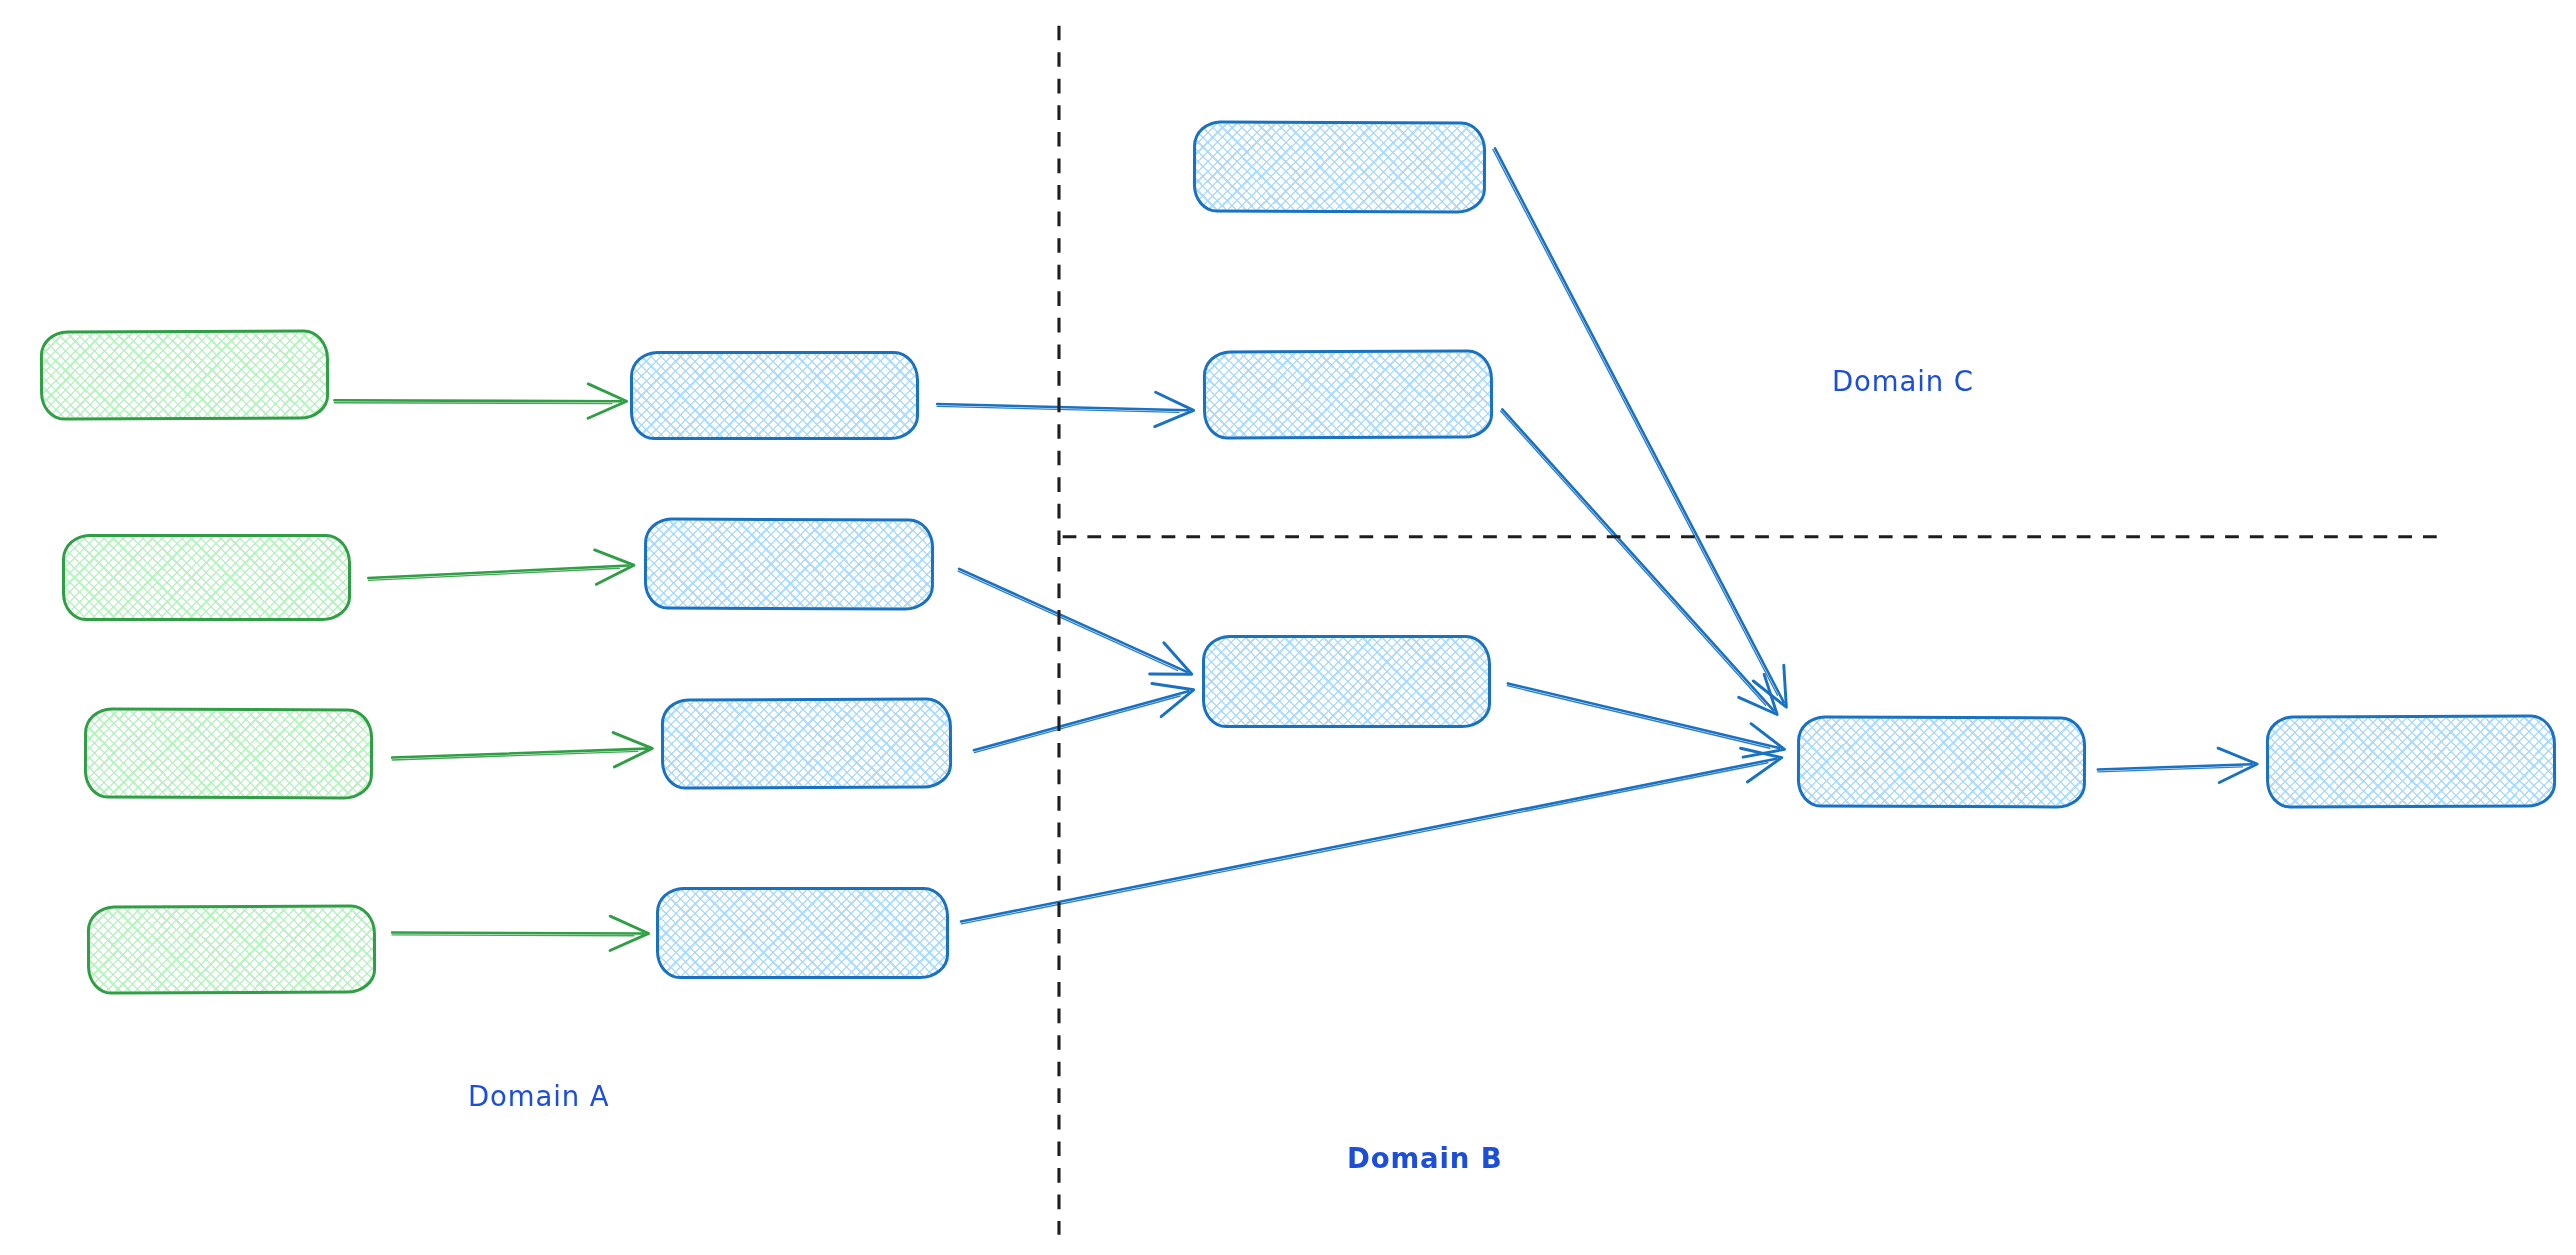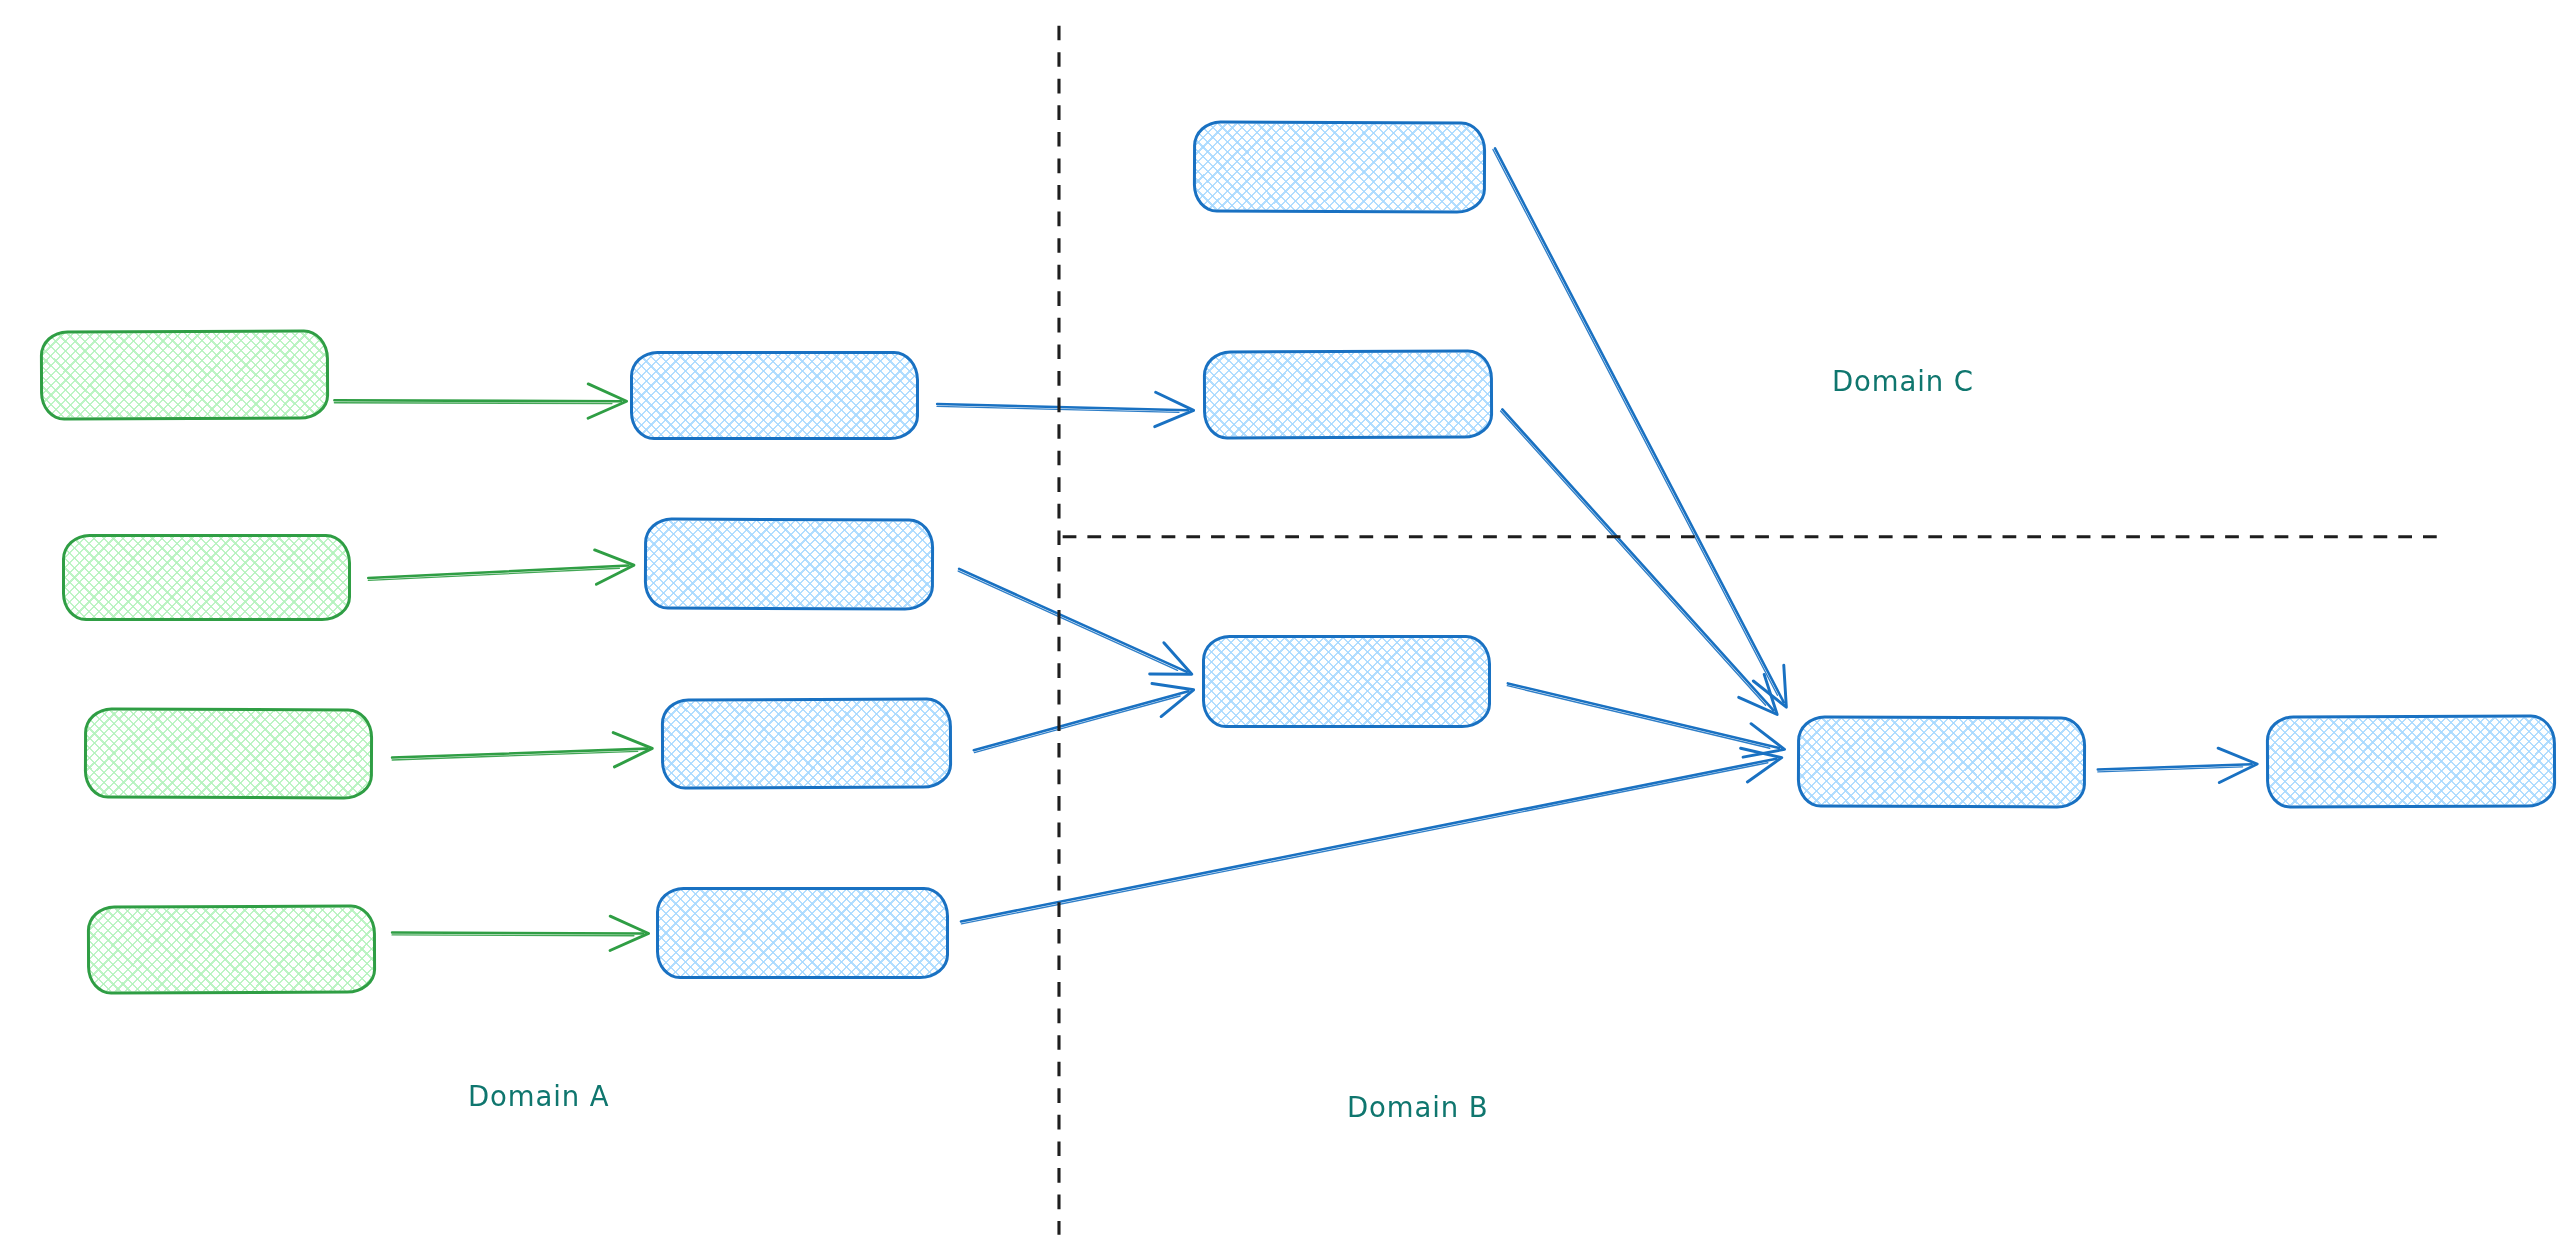--- a/index.html
+++ b/index.html
@@ -33,21 +33,21 @@
     border: 3.2px solid #1971c2;
     border-radius: 27.5px 25px 29px 24px / 25px 29px 24px 27.5px;
     background-color: #ffffff;
     pointer-events: auto;
   }
   .domain-label {
     position: absolute;
     font-size: 27.5px;
     line-height: 1;
     letter-spacing: 0.9px;
-    color: #0f766e;
+    color: #1d4ed8;
     white-space: nowrap;
     user-select: none;
   }
 </style>
 </head>
 <body>
 
 <div id="canvas">
   <svg id="edge-layer" viewBox="0 0 2812 1370" xmlns="http://www.w3.org/2000/svg">
       <g>
@@ -126,16 +126,16 @@
       <div class="node" style="left: 644px; top: 518px; width: 290px; height: 92px; border-color: rgb(25, 113, 194); transform: rotate(0.22deg); background-image: repeating-linear-gradient(45deg, rgba(165, 216, 255, 0.85) 0px, rgba(165, 216, 255, 0.85) 1.6px, transparent 1.6px, transparent 6.9px), repeating-linear-gradient(135deg, rgba(165, 216, 255, 0.85) 0px, rgba(165, 216, 255, 0.85) 1.6px, transparent 1.6px, transparent 6.9px);"></div>
       <div class="node" style="left: 661px; top: 698px; width: 291px; height: 91px; border-color: rgb(25, 113, 194); transform: rotate(-0.22deg); background-image: repeating-linear-gradient(45deg, rgba(165, 216, 255, 0.85) 0px, rgba(165, 216, 255, 0.85) 1.6px, transparent 1.6px, transparent 6.9px), repeating-linear-gradient(135deg, rgba(165, 216, 255, 0.85) 0px, rgba(165, 216, 255, 0.85) 1.6px, transparent 1.6px, transparent 6.9px);"></div>
       <div class="node" style="left: 656px; top: 887px; width: 293px; height: 92px; border-color: rgb(25, 113, 194); transform: rotate(0deg); background-image: repeating-linear-gradient(45deg, rgba(165, 216, 255, 0.85) 0px, rgba(165, 216, 255, 0.85) 1.6px, transparent 1.6px, transparent 6.9px), repeating-linear-gradient(135deg, rgba(165, 216, 255, 0.85) 0px, rgba(165, 216, 255, 0.85) 1.6px, transparent 1.6px, transparent 6.9px);"></div>
       <div class="node" style="left: 1193px; top: 121px; width: 293px; height: 92px; border-color: rgb(25, 113, 194); transform: rotate(0.22deg); background-image: repeating-linear-gradient(45deg, rgba(165, 216, 255, 0.85) 0px, rgba(165, 216, 255, 0.85) 1.6px, transparent 1.6px, transparent 6.9px), repeating-linear-gradient(135deg, rgba(165, 216, 255, 0.85) 0px, rgba(165, 216, 255, 0.85) 1.6px, transparent 1.6px, transparent 6.9px);"></div>
       <div class="node" style="left: 1203px; top: 350px; width: 290px; height: 89px; border-color: rgb(25, 113, 194); transform: rotate(-0.22deg); background-image: repeating-linear-gradient(45deg, rgba(165, 216, 255, 0.85) 0px, rgba(165, 216, 255, 0.85) 1.6px, transparent 1.6px, transparent 6.9px), repeating-linear-gradient(135deg, rgba(165, 216, 255, 0.85) 0px, rgba(165, 216, 255, 0.85) 1.6px, transparent 1.6px, transparent 6.9px);"></div>
       <div class="node" style="left: 1202px; top: 635px; width: 289px; height: 93px; border-color: rgb(25, 113, 194); transform: rotate(0deg); background-image: repeating-linear-gradient(45deg, rgba(165, 216, 255, 0.85) 0px, rgba(165, 216, 255, 0.85) 1.6px, transparent 1.6px, transparent 6.9px), repeating-linear-gradient(135deg, rgba(165, 216, 255, 0.85) 0px, rgba(165, 216, 255, 0.85) 1.6px, transparent 1.6px, transparent 6.9px);"></div>
       <div class="node" style="left: 1797px; top: 716px; width: 289px; height: 92px; border-color: rgb(25, 113, 194); transform: rotate(0.22deg); background-image: repeating-linear-gradient(45deg, rgba(165, 216, 255, 0.85) 0px, rgba(165, 216, 255, 0.85) 1.6px, transparent 1.6px, transparent 6.9px), repeating-linear-gradient(135deg, rgba(165, 216, 255, 0.85) 0px, rgba(165, 216, 255, 0.85) 1.6px, transparent 1.6px, transparent 6.9px);"></div>
       <div class="node" style="left: 2266px; top: 715px; width: 290px; height: 93px; border-color: rgb(25, 113, 194); transform: rotate(-0.22deg); background-image: repeating-linear-gradient(45deg, rgba(165, 216, 255, 0.85) 0px, rgba(165, 216, 255, 0.85) 1.6px, transparent 1.6px, transparent 6.9px), repeating-linear-gradient(135deg, rgba(165, 216, 255, 0.85) 0px, rgba(165, 216, 255, 0.85) 1.6px, transparent 1.6px, transparent 6.9px);"></div>
     </div>
   <span class="domain-label" style="left: 468px; top: 1083px; text-align: right;">Domain A</span>
-  <span class="domain-label" style="left: 1347px; top: 1094px;">Domain B</span>
+  <span class="domain-label" style="left: 1347px; top: 1145px; font-weight: bold;">Domain B</span>
   <span class="domain-label" style="left: 1832px; top: 368px;">Domain C</span>
 </div>
 
 
 </body></html>

